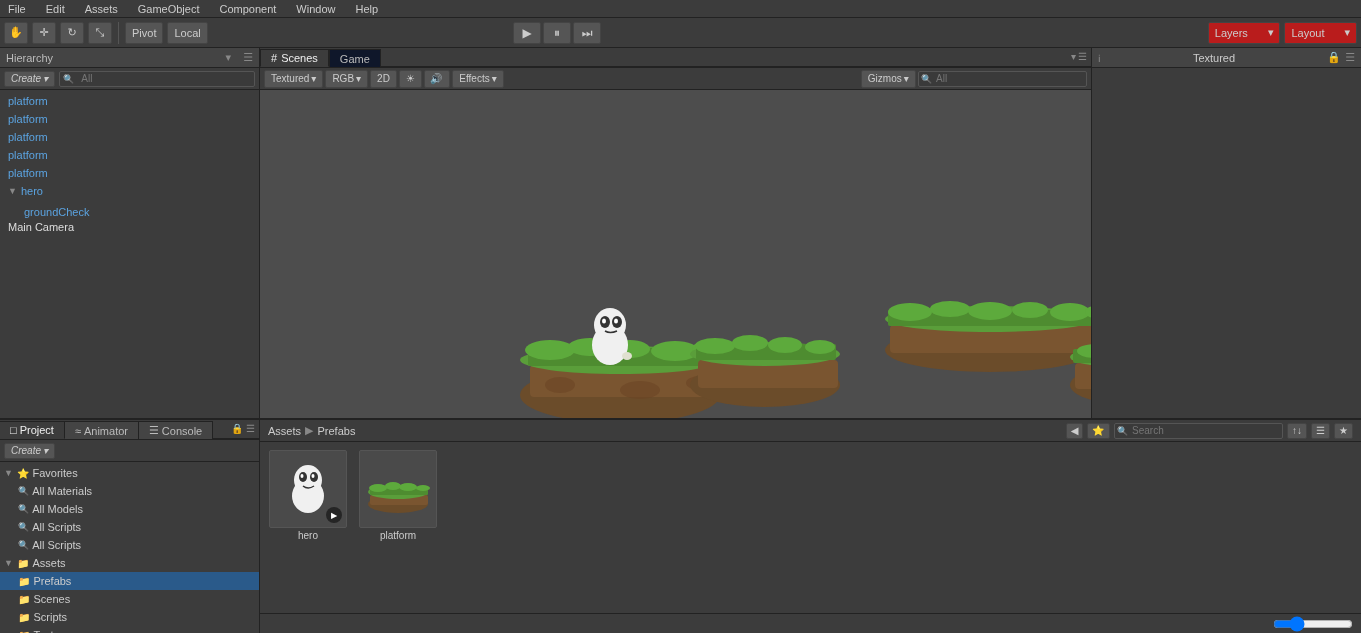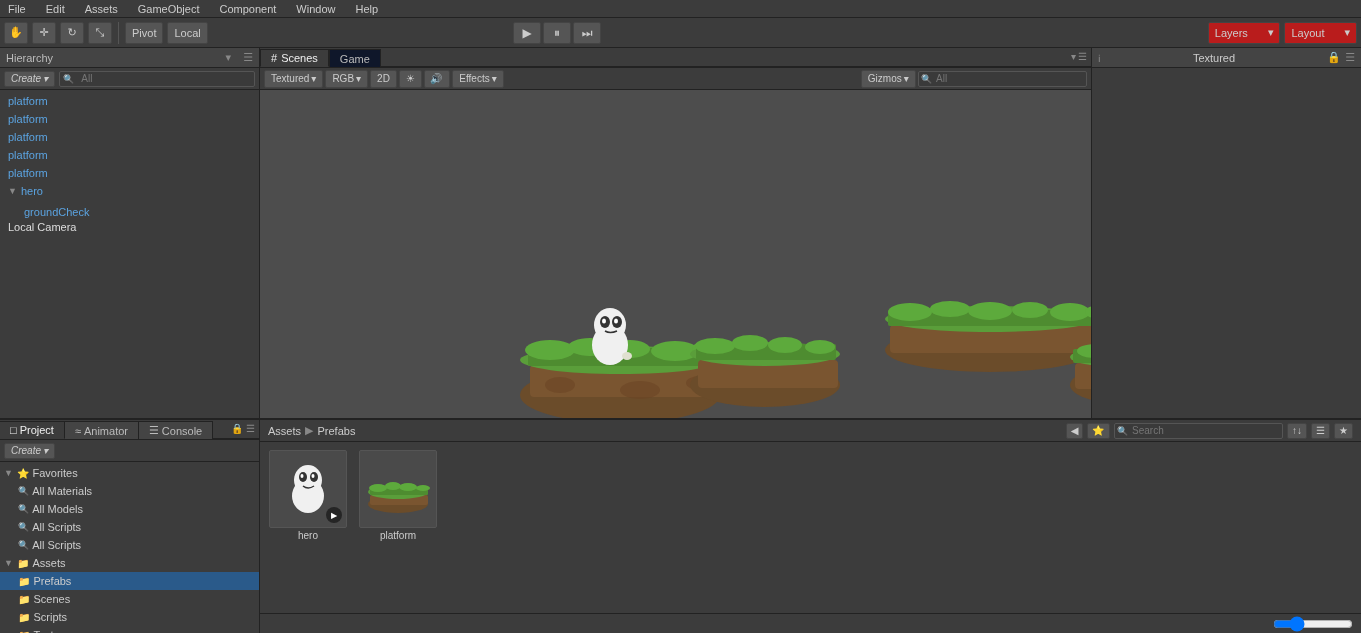--- a/index.html
+++ b/index.html
@@ -477,21 +477,21 @@
 
         <div class="hierarchy-item">
           <span class="expand-arrow">▼</span>
           <span class="item-label">hero</span>
         </div>
         <div class="hierarchy-item child">
           <span class="item-label">groundCheck</span>
         </div>
 
         <div class="hierarchy-item">
-          <span class="item-label white">Local Camera</span>
+          <span class="item-label white">Main Camera</span>
         </div>
       </div>
     </div>
 
     <div class="center-panel">
 
       <div class="view-tabs">
         <div class="view-tab active">
           <span>#</span>
           <span>Scenes</span>

